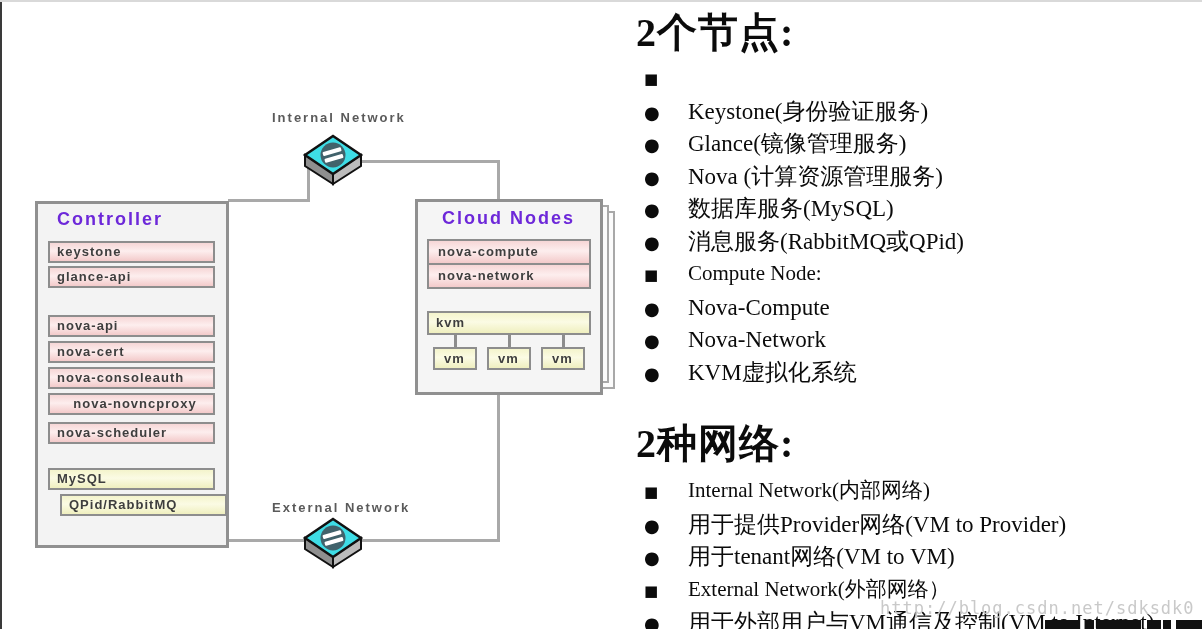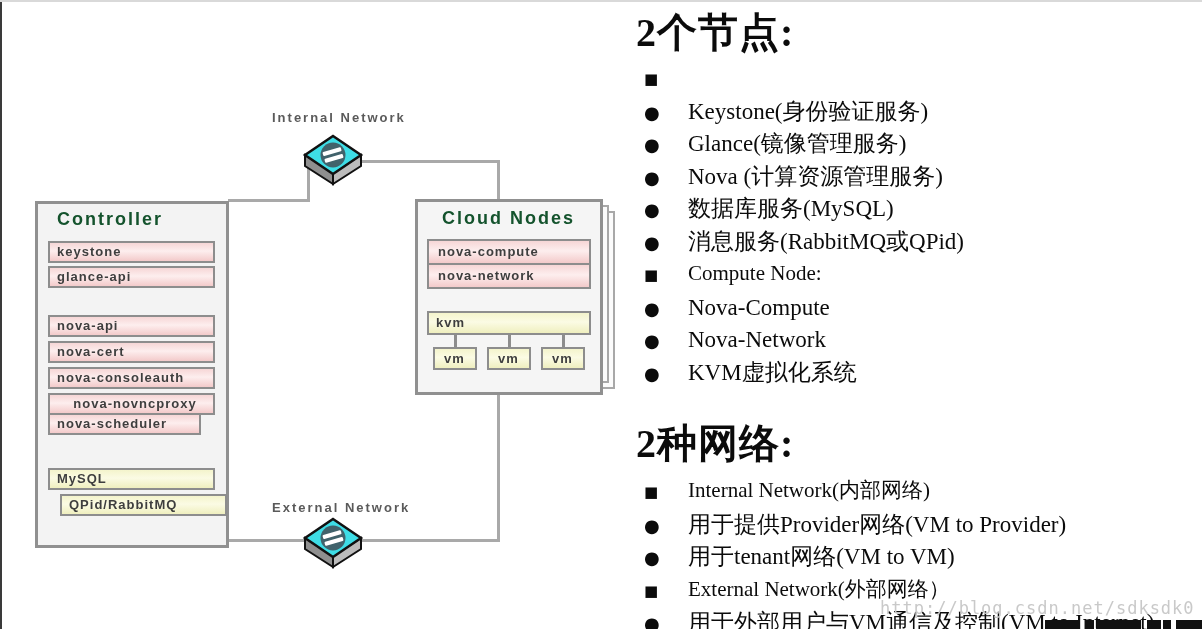--- a/index.html
+++ b/index.html
@@ -11,21 +11,21 @@
 
   
   .conn{position:absolute;background:#a9a9a9;}
 
   
   .net-label{position:absolute;font-size:13px;font-weight:bold;letter-spacing:2px;color:#5a5a5a;white-space:nowrap;}
 
   
   .node-box{position:absolute;box-sizing:border-box;background:#f3f3f3;border:3px solid #909090;}
   .sheet{position:absolute;box-sizing:border-box;background:#fbfbfb;border:2px solid #a8a8a8;}
-  .box-title{position:absolute;font-size:18px;font-weight:bold;letter-spacing:2px;color:#14532d;white-space:nowrap;}
+  .box-title{position:absolute;font-size:18px;font-weight:bold;letter-spacing:2px;color:#6d28d9;white-space:nowrap;}
 
   .svc{position:absolute;box-sizing:border-box;height:22px;border:2px solid #8d8d8d;
        font-size:13px;font-weight:bold;letter-spacing:1px;color:#3e3e3e;
        line-height:18px;padding-left:7px;white-space:nowrap;}
   .svc.pink{background:linear-gradient(180deg,#f6d6d6 0%,#fdeeee 45%,#f3caca 100%);}
   .svc.yellow{background:linear-gradient(180deg,#f4f4cc 0%,#fbfbe4 45%,#efefbf 100%);}
 
   .dualbox{position:absolute;box-sizing:border-box;border:2px solid #8d8d8d;}
   .dualbox .row{box-sizing:border-box;height:22px;font-size:13px;font-weight:bold;letter-spacing:1px;
        color:#3e3e3e;line-height:22px;padding-left:9px;
@@ -93,21 +93,21 @@
   </svg>
 
   <div class="node-box" style="left:35px;top:201px;width:194px;height:347px;">
     <div class="box-title" style="left:19px;top:5px;">Controller</div>
     <div class="svc pink" style="left:10px;top:37px;width:167px;">keystone</div>
     <div class="svc pink" style="left:10px;top:62px;width:167px;">glance-api</div>
     <div class="svc pink" style="left:10px;top:111px;width:167px;">nova-api</div>
     <div class="svc pink" style="left:10px;top:137px;width:167px;">nova-cert</div>
     <div class="svc pink" style="left:10px;top:163px;width:167px;">nova-consoleauth</div>
     <div class="svc pink" style="left:10px;top:189px;width:167px;text-align:center;">nova-novncproxy</div>
-    <div class="svc pink" style="left:10px;top:209px;width:153px;">nova-scheduler</div>
+    <div class="svc pink" style="left:10px;top:218px;width:167px;">nova-scheduler</div>
     <div class="svc yellow" style="left:10px;top:264px;width:167px;">MySQL</div>
     <div class="svc yellow" style="left:10px;top:290px;width:167px;margin-left:12px;">QPid/RabbitMQ</div>
   </div>
 
   <div class="sheet" style="left:427px;top:211px;width:188px;height:178px;"></div>
   <div class="sheet" style="left:421px;top:205px;width:188px;height:178px;"></div>
 
   <div class="node-box" style="left:415px;top:199px;width:188px;height:196px;background:#f5f5f5;">
     <div class="box-title" style="left:24px;top:6px;">Cloud Nodes</div>
     <div class="dualbox" style="left:9px;top:37px;width:164px;">

